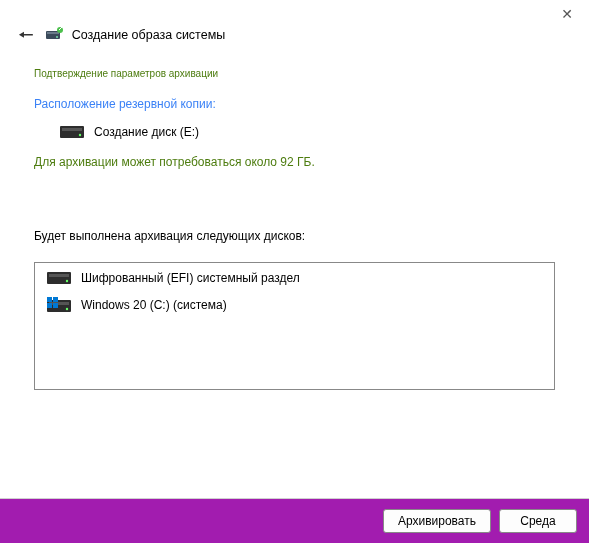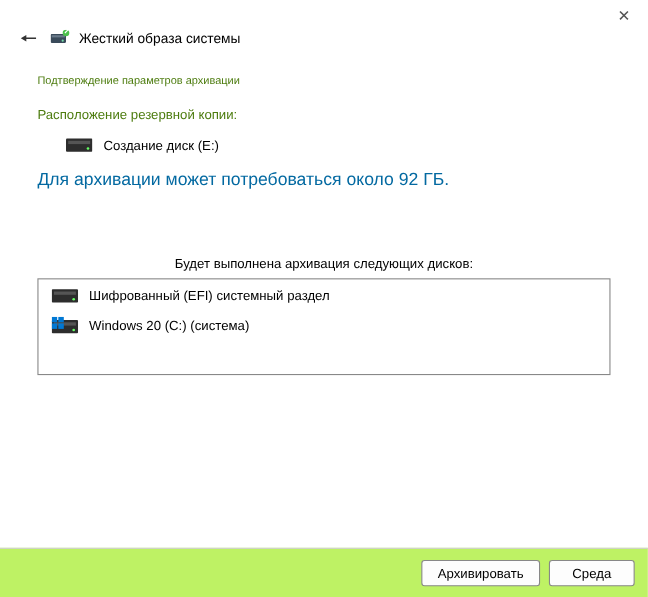--- a/index.html
+++ b/index.html
@@ -47,52 +47,51 @@
     .content {
       padding: 16px 34px 0 34px;
     }
     .section-title {
       font-size: 10px;
       color: #4d7c0f;
       margin-bottom: 18px;
     }
     .label-text {
       font-size: 12px;
-      color: #4d7c0f;
+      color: #3b82f6;
       margin-bottom: 14px;
     }
     .dest-row {
       display: flex;
       align-items: center;
       gap: 10px;
       padding-left: 26px;
       margin-bottom: 16px;
     }
     .drive-icon {
       width: 24px;
       height: 14px;
       position: relative;
     }
     .drive-icon svg { display: block; }
     .size-text {
-      font-size: 16px;
-      color: #0369a1;
+      font-size: 12px;
+      color: #4d7c0f;
       margin-bottom: 60px;
     }
     .list-label {
       font-size: 12px;
       color: #000;
-      margin-bottom: 6px;
-      text-align: center;
+      margin-bottom: 19px;
     }
     .drive-list {
       border: 1px solid #888;
       background: #fff;
       padding: 2px 0;
-      height: 88px;
+      height: 128px;
     }
     .drive-item {
       display: flex;
       align-items: center;
       gap: 10px;
       padding: 6px 12px;
       font-size: 12px;
     }
     .win-icon {
       width: 24px;
@@ -102,21 +101,21 @@
     .footer {
       position: absolute;
       bottom: 0;
       left: 0;
       right: 0;
       border-top: 1px solid #d0d0d0;
       padding: 10px 12px;
       display: flex;
       justify-content: flex-end;
       gap: 8px;
-      background: #bef264;
+      background: #a21caf;
     }
     .btn {
       min-width: 96px;
       height: 24px;
       border: 1px solid #888;
       border-radius: 3px;
       background: #fdfdfd;
       font-size: 12px;
       font-family: inherit;
       cursor: pointer;
@@ -133,21 +132,21 @@
   <span class="back-arrow">🠔</span>
   <span class="app-icon">
     <svg width="18" height="16" viewBox="0 0 18 16">
       <rect x="0" y="4" width="14" height="8" fill="#3a4a5a" rx="1"></rect>
       <rect x="1" y="5" width="12" height="2" fill="#6a7a8a"></rect>
       <circle cx="11" cy="10" r="1" fill="#7da"></circle>
       <circle cx="14" cy="3" r="3" fill="#4cc04c"></circle>
       <path d="M13 3 L16 0" stroke="#fff" stroke-width="1"></path>
     </svg>
   </span>
-  <span class="title-text">Жесткий образа системы</span>
+  <span class="title-text">Создание образа системы</span>
 </div>
 
 <div class="content">
   <div class="section-title">Подтверждение параметров архивации</div>
 
   <div class="label-text">Расположение резервной копии:</div>
   <div class="dest-row">
     <span class="drive-icon">
       <svg width="24" height="14" viewBox="0 0 24 14">
         <rect x="0" y="1" width="24" height="12" fill="#2d2d2d" rx="1"></rect>

